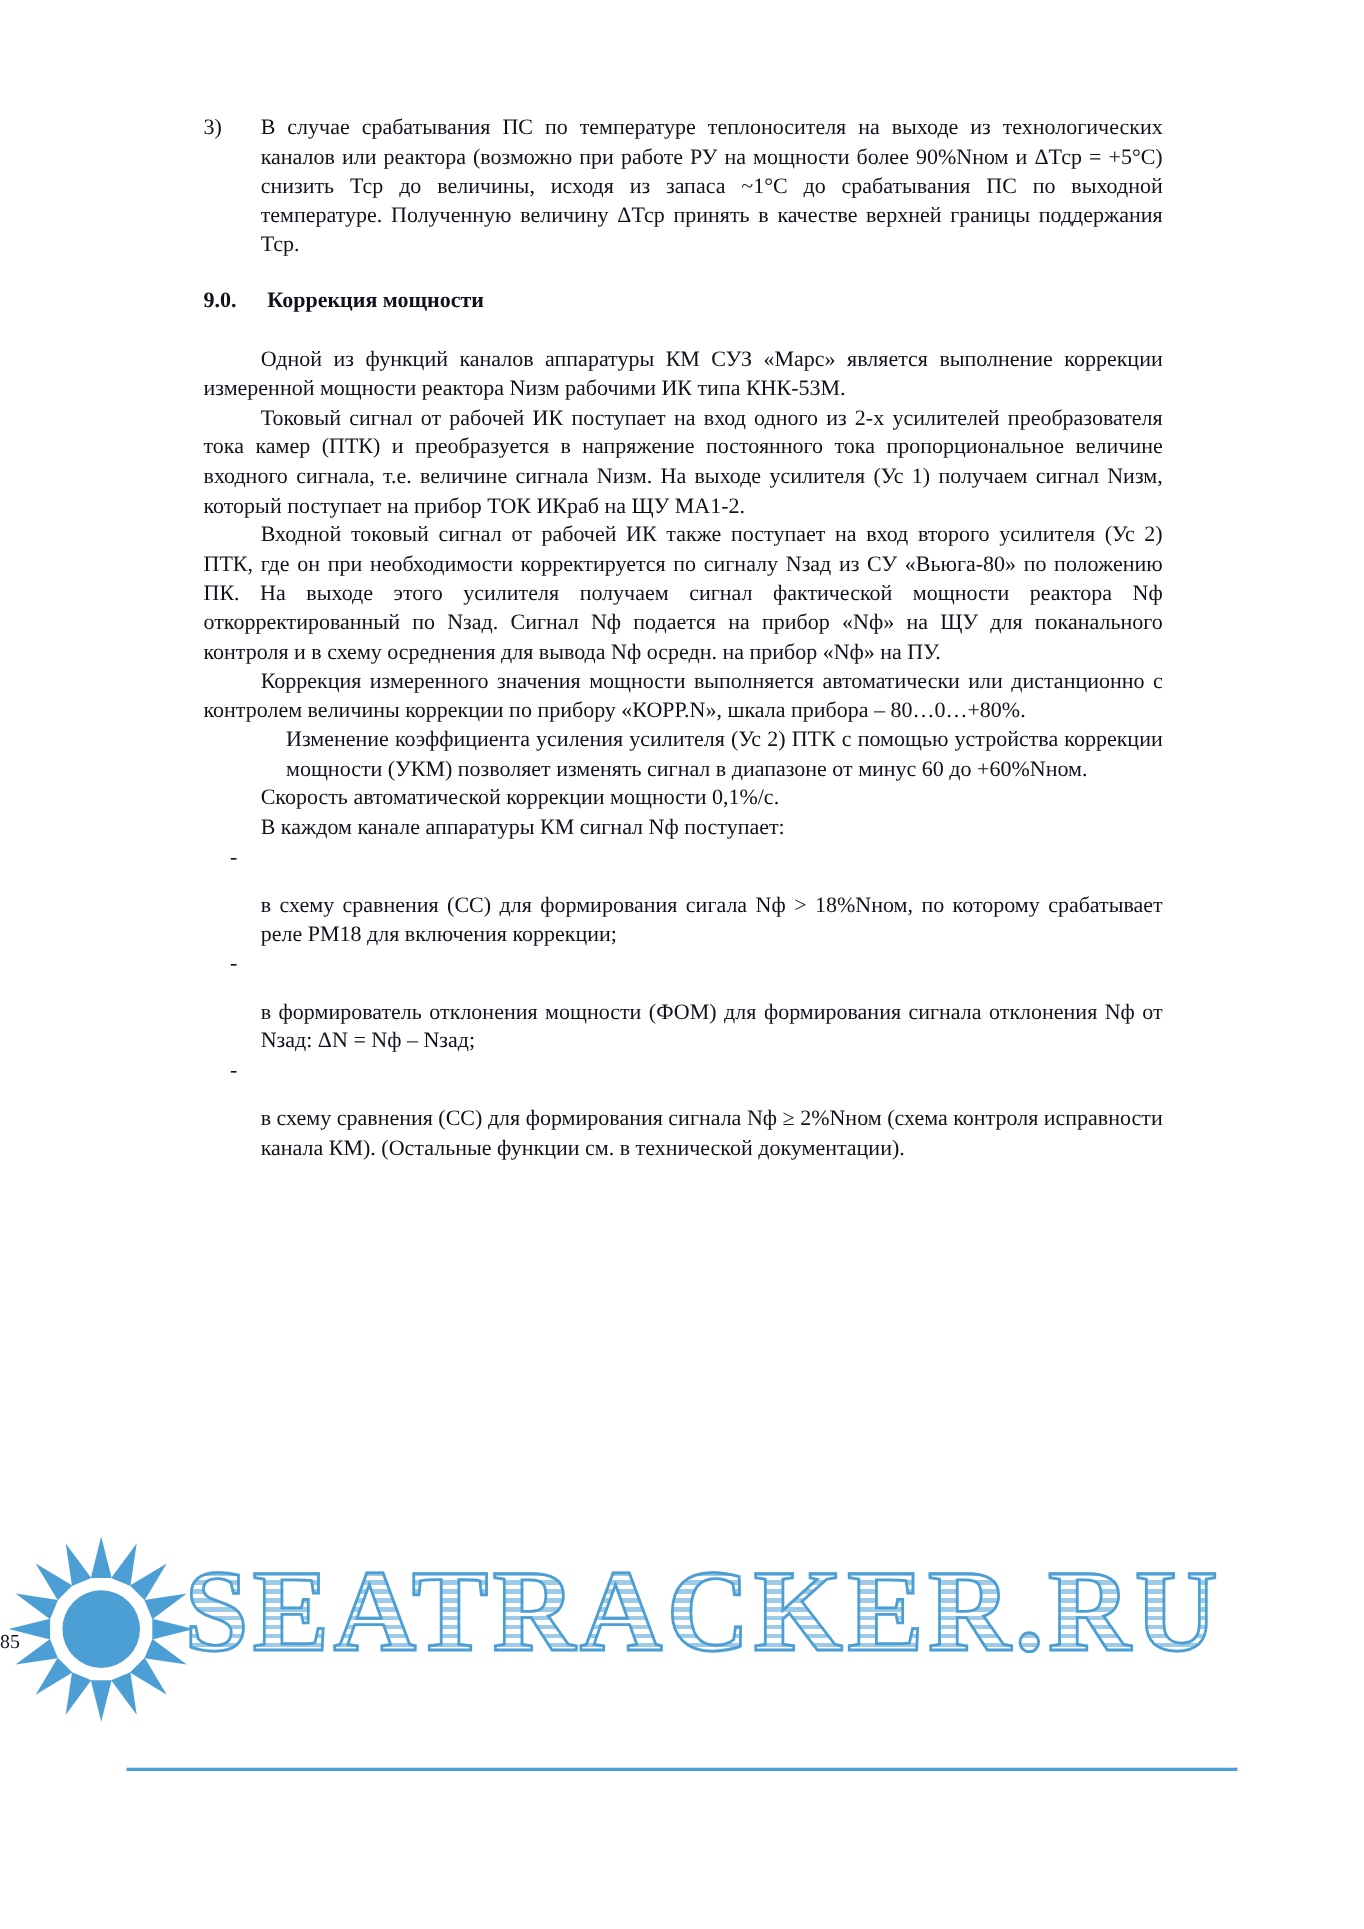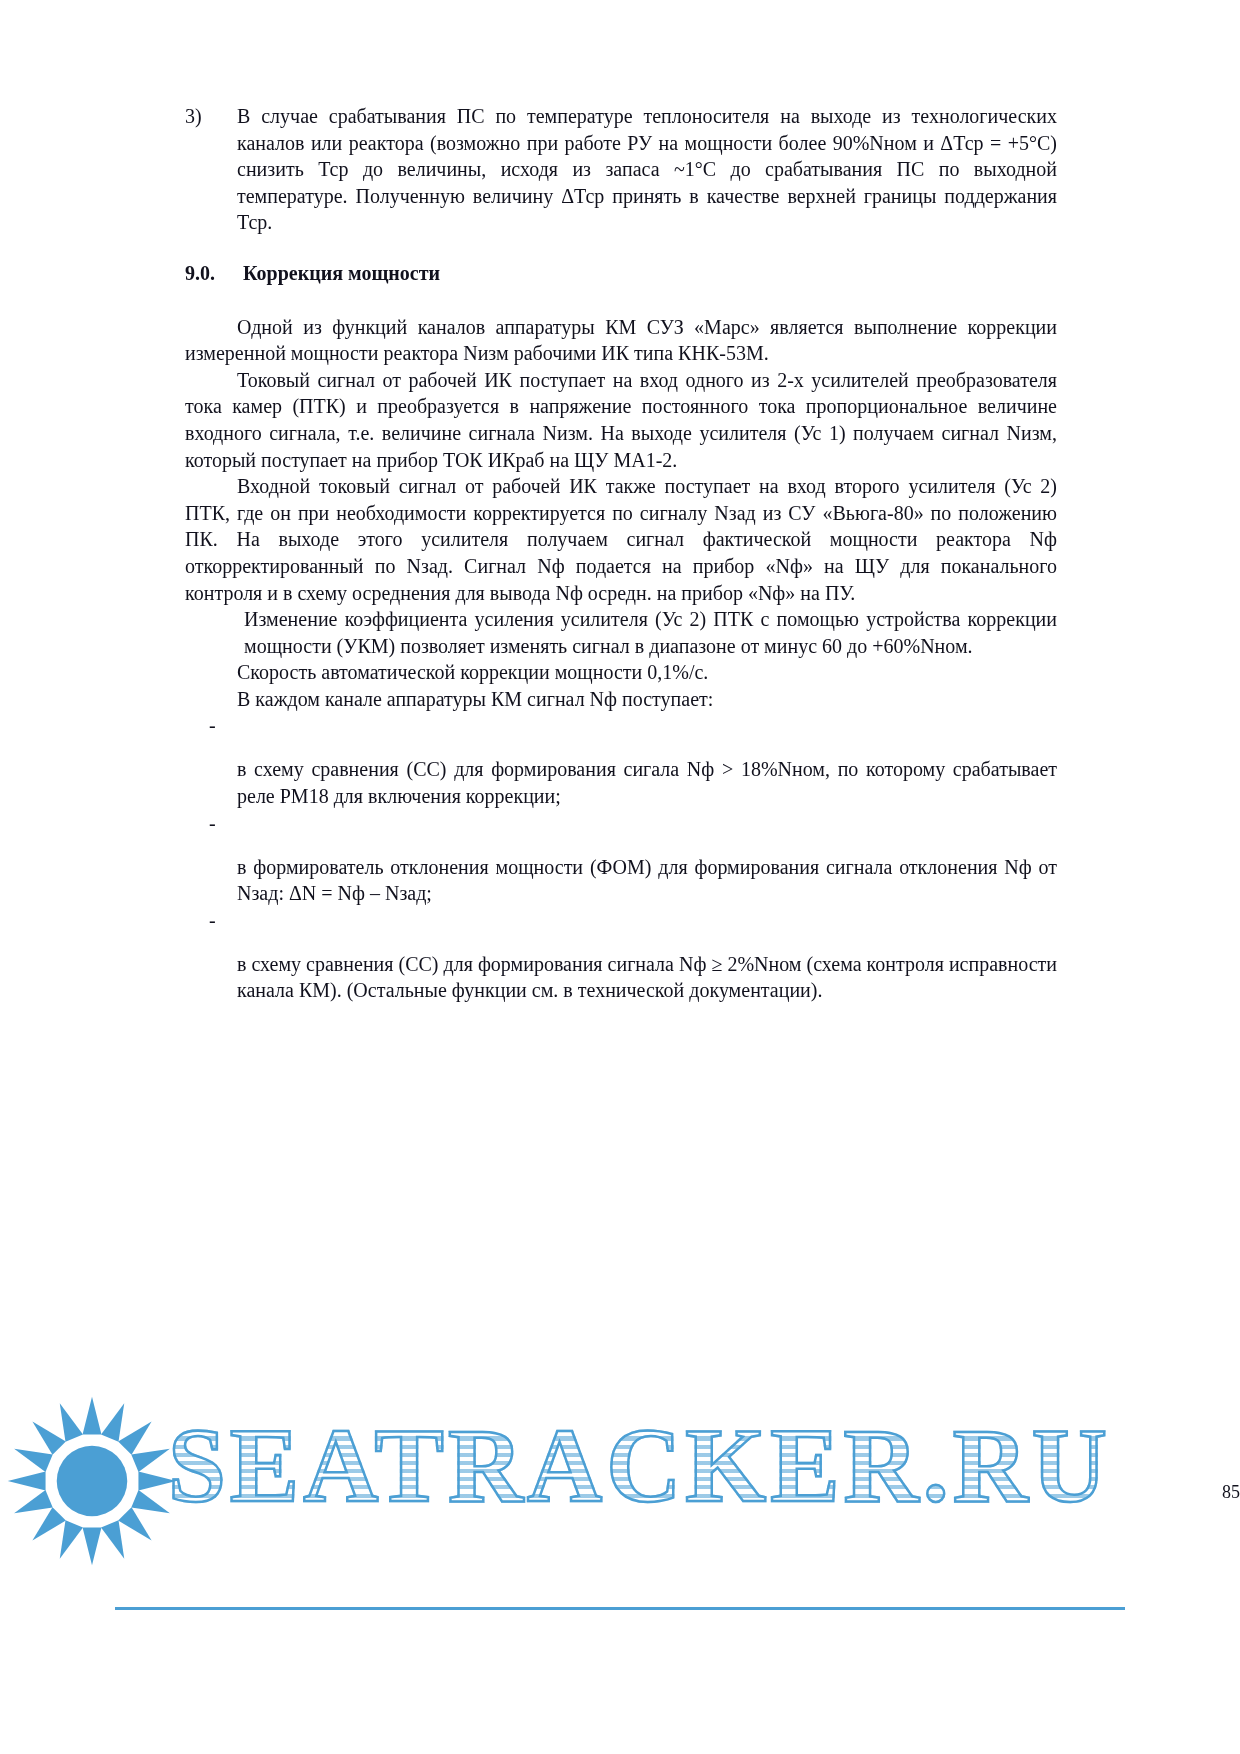--- a/index.html
+++ b/index.html
@@ -28,30 +28,30 @@
     font-weight: bold;
     margin: 24px 0 27px 0;
     line-height: 26.6px;
   }
   .heading .heading-title { margin-left: 28px; }
   .para {
     margin: 0;
     text-align: justify;
   }
   .para.indent { text-indent: 52px; }
-  .para.block { margin-left: 59px; }
+  .para.block { margin-left: 75px; }
   .dash-item { display: flex; }
   .dash-item .dash { flex: 0 0 28px; margin-left: 24px; }
   .dash-item .body { flex: 1; text-align: justify; margin-top: 44px; }
 
   .page-number {
     position: absolute;
     left: 0; right: 0;
     top: 1482px;
-    text-align: right;
+    text-align: left;
     font-size: 18px;
     z-index: 3;
   }
 
   .watermark {
     position: absolute;
     left: 0; top: 1385px;
     width: 1036px; height: 240px;
     z-index: 0;
   }
@@ -94,20 +94,21 @@
     <div class="numbered-item">
       <span class="marker">3)</span>
       <div class="body">В случае срабатывания ПС по температуре теплоносителя на выходе из технологических каналов или реактора (возможно при работе РУ на мощности более 90%Nном и ΔТср = +5°С) снизить Тср до величины, исходя из запаса ~1°С до срабатывания ПС по выходной температуре. Полученную величину ΔТср принять в качестве верхней границы поддержания Тср.</div>
     </div>
 
     <h2 class="heading"><span>9.0.</span><span class="heading-title">Коррекция мощности</span></h2>
 
     <p class="para indent">Одной из функций каналов аппаратуры КМ СУЗ «Марс» является выполнение коррекции измеренной мощности реактора Nизм рабочими ИК типа КНК-53М.</p>
     <p class="para indent">Токовый сигнал от рабочей ИК поступает на вход одного из 2-х усилителей преобразователя тока камер (ПТК) и преобразуется в напряжение постоянного тока пропорциональное величине входного сигнала, т.е. величине сигнала Nизм. На выходе усилителя (Ус 1) получаем сигнал Nизм, который поступает на прибор ТОК ИКраб на ЩУ МА1-2.</p>
     <p class="para indent">Входной токовый сигнал от рабочей ИК также поступает на вход второго усилителя (Ус 2) ПТК, где он при необходимости корректируется по сигналу Nзад из СУ «Вьюга-80» по положению ПК. На выходе этого усилителя получаем сигнал фактической мощности реактора Nф откорректированный по Nзад. Сигнал Nф подается на прибор «Nф» на ЩУ для поканального контроля и в схему осреднения для вывода Nф осредн. на прибор «Nф» на ПУ.</p>
+    <p class="para indent">Коррекция измеренного значения мощности выполняется автоматически или дистанционно с контролем величины коррекции по прибору «КОРР.N», шкала прибора – 80…0…+80%.</p>
     <p class="para block">Изменение коэффициента усиления усилителя (Ус 2) ПТК с помощью устройства коррекции мощности (УКМ) позволяет изменять сигнал в диапазоне от минус 60 до +60%Nном.</p>
     <p class="para indent">Скорость автоматической коррекции мощности 0,1%/с.</p>
     <p class="para indent">В каждом канале аппаратуры КМ сигнал Nф поступает:</p>
 
     <div class="dash-item">
       <span class="dash">-</span>
       <div class="body">в схему сравнения (СС) для формирования сигала Nф &gt; 18%Nном, по которому срабатывает реле РМ18 для включения коррекции;</div>
     </div>
     <div class="dash-item">
       <span class="dash">-</span>

